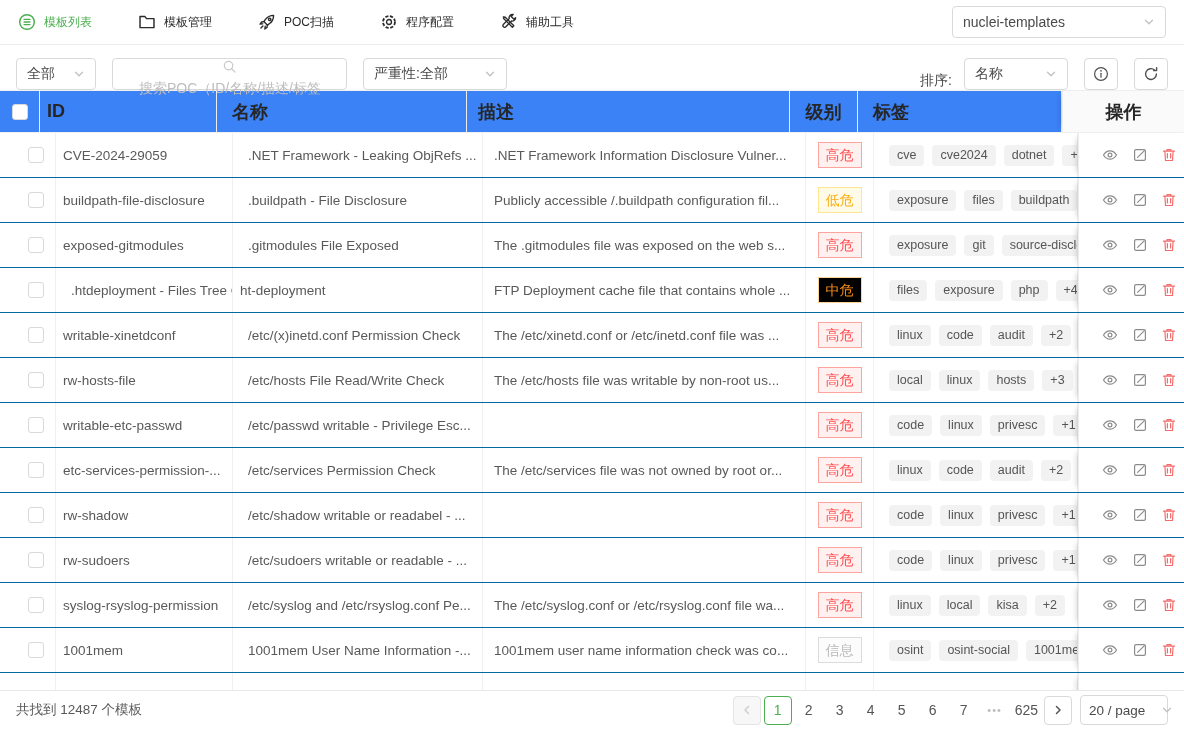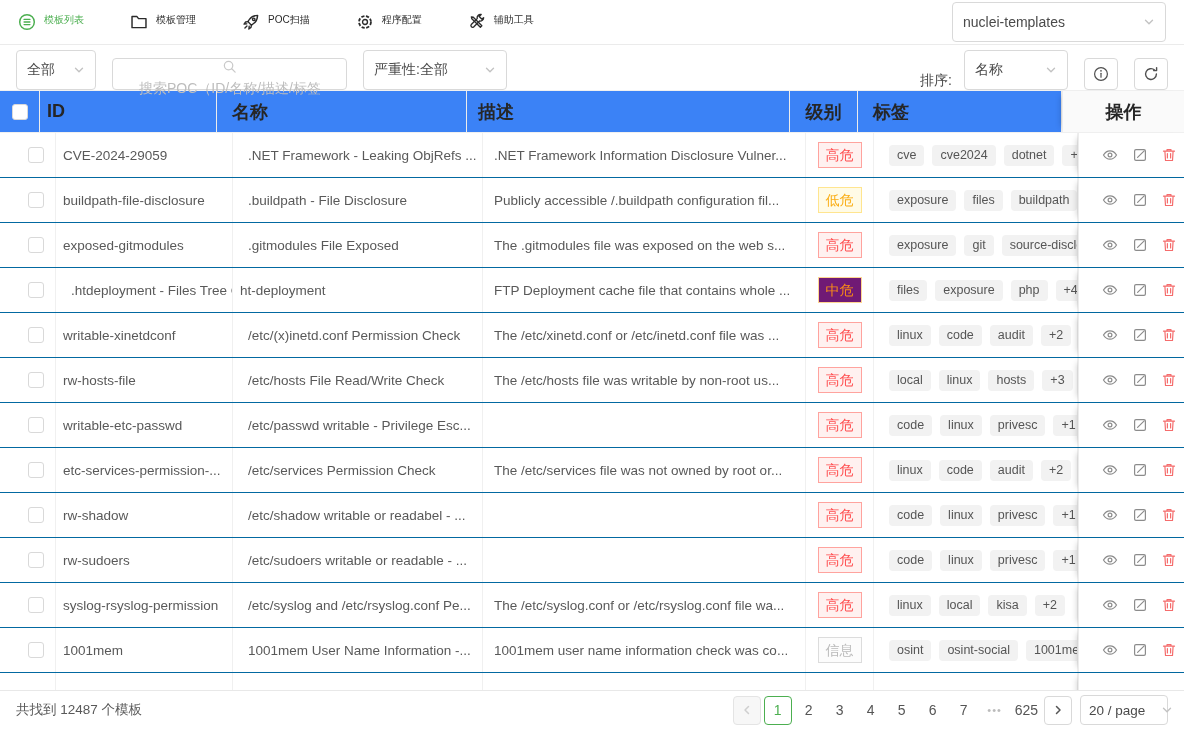--- a/index.html
+++ b/index.html
@@ -6,26 +6,26 @@
   html,body { width:1184px; height:729px; overflow:hidden; }
   body {
     font-family: "Liberation Sans", "DejaVu Sans", sans-serif;
     background:#fff; color:#333; font-size:14px;
   }
   svg { display:block; }
 
   
   .topnav { height:45px; display:flex; align-items:center; border-bottom:1px solid #ebebeb; padding:0 18px; }
   .nav-items { display:flex; align-items:center; gap:46px; flex:1; }
-  .nav-item { display:flex; gap:8px; font-size:10px; color:#2b2b2b; cursor:pointer; white-space:nowrap; }
+  .nav-item { display:flex; align-items:center; gap:8px; font-size:12px; color:#2b2b2b; cursor:pointer; white-space:nowrap; }
   .nav-item .nav-ic svg { width:18px; height:18px; }
   .nav-item.active { color:#4caf50; }
 
   
-  .select { height:40px; border:1px solid #d9d9d9; border-radius:4px; background:#fff;
+  .select { height:32px; border:1px solid #d9d9d9; border-radius:4px; background:#fff;
     display:flex; align-items:center; justify-content:space-between; padding:0 10px;
     font-size:14px; color:#4a4a4a; cursor:pointer; white-space:nowrap; }
   .select .chev { color:#c3c3c3; margin-left:8px; }
   .select .chev svg { width:12px; height:12px; }
   .repo-select { width:214px; }
 
   .toolbar { height:45px; display:flex; align-items:flex-end; padding:0 16px; gap:16px; }
   .type-select { width:80px; }
   .sev-select { width:144px; }
   .sort-select { width:104px; }
@@ -56,21 +56,21 @@
   .c-name { padding-left:15px; }
   .c-desc { padding-left:11px; }
   .c-level { justify-content:center; padding:0 4px; }
   .c-tags { padding-left:15px; }
   .c-actions { border-right:none; border-left:1px solid #ececec; justify-content:space-evenly; padding:0 10px;
     box-shadow:-6px 0 6px -5px rgba(0,0,0,0.18); background:#fff; }
   .thead .c-actions { justify-content:center; background:#fafafa; }
   .checkbox { width:16px; height:16px; border:1px solid #d9d9d9; border-radius:3px; background:#fff; cursor:pointer; }
   .badge { font-size:14px; line-height:1.45; padding:1.5px 7px; border-radius:0; border:1px solid; }
   .sev-high   { color:#ff4d4f; background:#fff1f0; border-color:#ffa39e; }
-  .sev-medium { color:#fa8c16; background:#701a75; border-color:#ffd591; }
+  .sev-medium { color:#fa8c16; background:#000000; border-color:#ffd591; }
   .sev-low    { color:#faad14; background:#fffbe6; border-color:#ffe58f; }
   .sev-info   { color:#b9b9b9; background:#fcfcfc; border-color:#dcdcdc; }
   .tag { background:#f2f2f2; color:#555; font-size:12.5px; padding:3.5px 8px; border-radius:4px;
     margin-right:8px; flex:0 0 auto; cursor:pointer; }
   .act { cursor:pointer; }
   .act svg { width:16px; height:16px; }
   .act.view, .act.edit { color:#8c8c8c; }
   .act.del { color:#f56c6c; }
 
   

